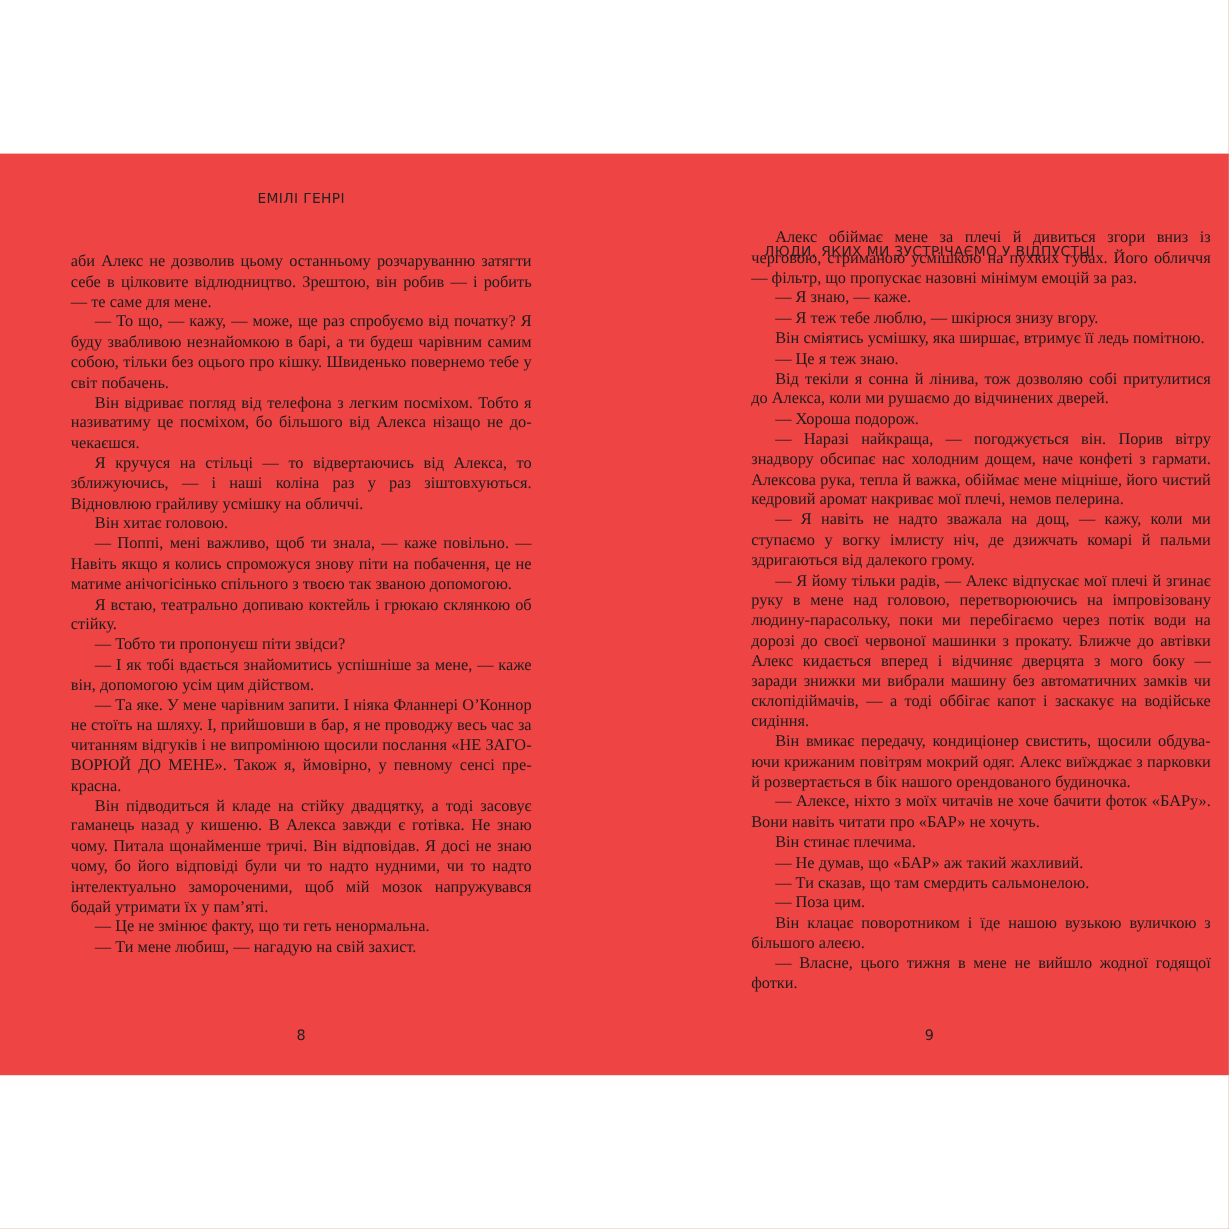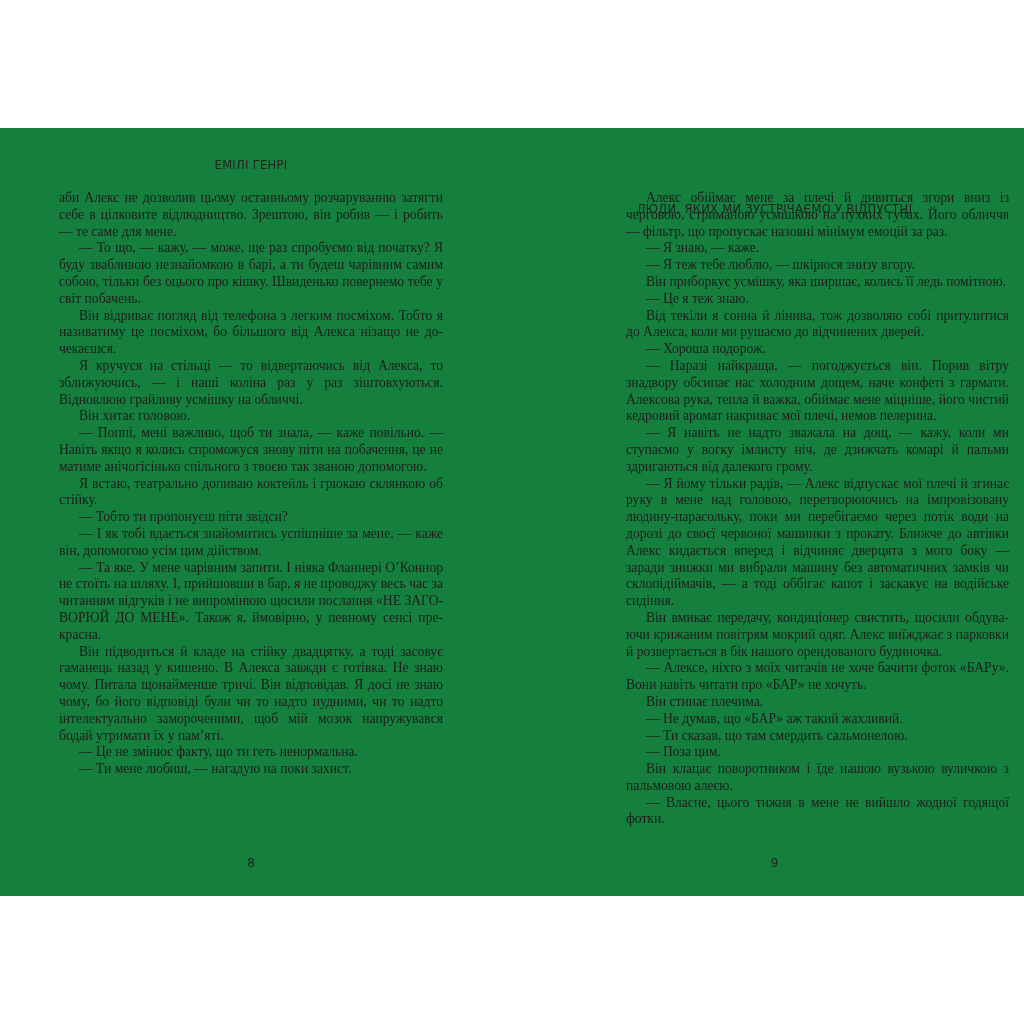--- a/index.html
+++ b/index.html
@@ -1,41 +1,41 @@
 <!DOCTYPE html>
 <html><head>
 <meta charset="utf-8">
 <style>
   html, body { margin: 0; padding: 0; }
   body {
     width: 1024px; height: 1024px; background: #ffffff; position: relative; overflow: hidden;
   }
   .spread {
     position: absolute; left: 0; top: 128px; width: 1024px; height: 768px;
-    background: #15803d;
+    background: #ef4444;
   }
   .page { position: absolute; top: 0; height: 768px; }
   .page.left { left: 0; width: 512px; }
   .page.right { left: 512px; width: 512px; }
   .running-head {
     position: absolute; top: 30px; left: 0; width: 100%;
     text-align: center;
     font-family: "DejaVu Sans", sans-serif;
     font-size: 11.5px; letter-spacing: 0.3px; color: #222;
   }
   .page.left .running-head { left: 59px; width: 384px; }
   .page.right .running-head { left: 71px; width: 383px; margin-top: 44px; }
   .body-text {
     position: absolute; top: 62px;
     width: 384px;
     font-family: "Liberation Serif", serif;
     font-size: 13.6px; line-height: 16.8px; color: #1c1c1c;
     text-align: justify; hyphens: manual;
   }
-  .page.left .body-text { left: 59px; }
+  .page.left .body-text { left: 59px; margin-top: 20px; }
   .page.right .body-text { left: 71px; width: 383px; margin-left: 43px; }
   .body-text p { margin: 0; text-indent: 20px; }
   .body-text p.noindent { text-indent: 0; }
   .folio {
     position: absolute; top: 728px; width: 100%;
     text-align: center;
     font-family: "DejaVu Sans", sans-serif;
     font-size: 12px; color: #222;
   }
   .page.left .folio { left: 59px; width: 384px; }
@@ -54,43 +54,43 @@
       <p>Він відриває погляд від телефона з легким посміхом. Тобто я називатиму це посміхом, бо більшого від Алекса нізащо не до­чекаєшся.</p>
       <p>Я кручуся на стільці — то відвертаючись від Алекса, то зближу­ючись, — і наші коліна раз у раз зіштовхуються. Відновлюю грай­ливу усмішку на обличчі.</p>
       <p>Він хитає головою.</p>
       <p>— Поппі, мені важливо, щоб ти знала, — каже повільно. — На­віть якщо я колись спроможуся знову піти на побачення, це не ма­тиме анічогісінько спільного з твоєю так званою допомогою.</p>
       <p>Я встаю, театрально допиваю коктейль і грюкаю склянкою об стійку.</p>
       <p>— Тобто ти пропонуєш піти звідси?</p>
       <p>— І як тобі вдається знайомитись успішніше за мене, — каже він, допомогою усім цим дійством.</p>
       <p>— Та яке. У мене чарівним запити. І ніяка Фланнері О’Коннор не стоїть на шляху. І, прийшовши в бар, я не проводжу весь час за читанням відгуків і не випромінюю щосили послання «НЕ ЗАГО­ВОРЮЙ ДО МЕНЕ». Також я, ймовірно, у певному сенсі пре­красна.</p>
       <p>Він підводиться й кладе на стійку двадцятку, а тоді засовує гама­нець назад у кишеню. В Алекса завжди є готівка. Не знаю чому. Питала щонайменше тричі. Він відповідав. Я досі не знаю чому, бо його відповіді були чи то надто нудними, чи то надто інтелекту­ально замороченими, щоб мій мозок напружувався бодай утримати їх у пам’яті.</p>
       <p>— Це не змінює факту, що ти геть ненормальна.</p>
-      <p>— Ти мене любиш, — нагадую на поки захист.</p>
+      <p>— Ти мене любиш, — нагадую на свій захист.</p>
     </div>
     <div class="folio">8</div>
   </div>
 
   <div class="page right">
     <div class="running-head">ЛЮДИ, ЯКИХ МИ ЗУСТРІЧАЄМО У ВІДПУСТЦІ</div>
     <div class="body-text">
       <p>Алекс обіймає мене за плечі й дивиться згори вниз із черговою, стриманою усмішкою на пухких губах. Його обличчя — фільтр, що пропускає назовні мінімум емоцій за раз.</p>
       <p>— Я знаю, — каже.</p>
       <p>— Я теж тебе люблю, — шкірюся знизу вгору.</p>
-      <p>Він приборкує усмішку, яка ширшає, колись її ледь помітною.</p>
+      <p>Він сміятись усмішку, яка ширшає, втримує її ледь помітною.</p>
       <p>— Це я теж знаю.</p>
       <p>Від текіли я сонна й лінива, тож дозволяю собі притулитися до Алекса, коли ми рушаємо до відчинених дверей.</p>
       <p>— Хороша подорож.</p>
       <p>— Наразі найкраща, — погоджується він. Порив вітру знадвору обсипає нас холодним дощем, наче конфеті з гармати. Алексова рука, тепла й важка, обіймає мене міцніше, його чистий кедровий аромат накриває мої плечі, немов пелерина.</p>
       <p>— Я навіть не надто зважала на дощ, — кажу, коли ми ступаємо у вогку імлисту ніч, де дзижчать комарі й пальми здригаються від дале­кого грому.</p>
       <p>— Я йому тільки радів, — Алекс відпускає мої плечі й згинає руку в мене над головою, перетворюючись на імпровізовану люди­ну-парасольку, поки ми перебігаємо через потік води на дорозі до своєї червоної машинки з прокату. Ближче до автівки Алекс кида­ється вперед і відчиняє дверцята з мого боку — заради знижки ми вибрали машину без автоматичних замків чи склопідіймачів, — а тоді оббігає капот і заскакує на водійське сидіння.</p>
       <p>Він вмикає передачу, кондиціонер свистить, щосили обдува­ючи крижаним повітрям мокрий одяг. Алекс виїжджає з парковки й розвертається в бік нашого орендованого будиночка.</p>
       <p>— Алексе, ніхто з моїх читачів не хоче бачити фоток «БАРу». Вони навіть читати про «БАР» не хочуть.</p>
       <p>Він стинає плечима.</p>
       <p>— Не думав, що «БАР» аж такий жахливий.</p>
       <p>— Ти сказав, що там смердить сальмонелою.</p>
       <p>— Поза цим.</p>
-      <p>Він клацає поворотником і їде нашою вузькою вуличкою з пальмовою алеєю.</p>
+      <p>Він клацає поворотником і їде нашою вузькою вуличкою з більшого алеєю.</p>
       <p>— Власне, цього тижня в мене не вийшло жодної годящої фотки.</p>
     </div>
     <div class="folio">9</div>
   </div>
 
 </div>
 
 </body></html>

